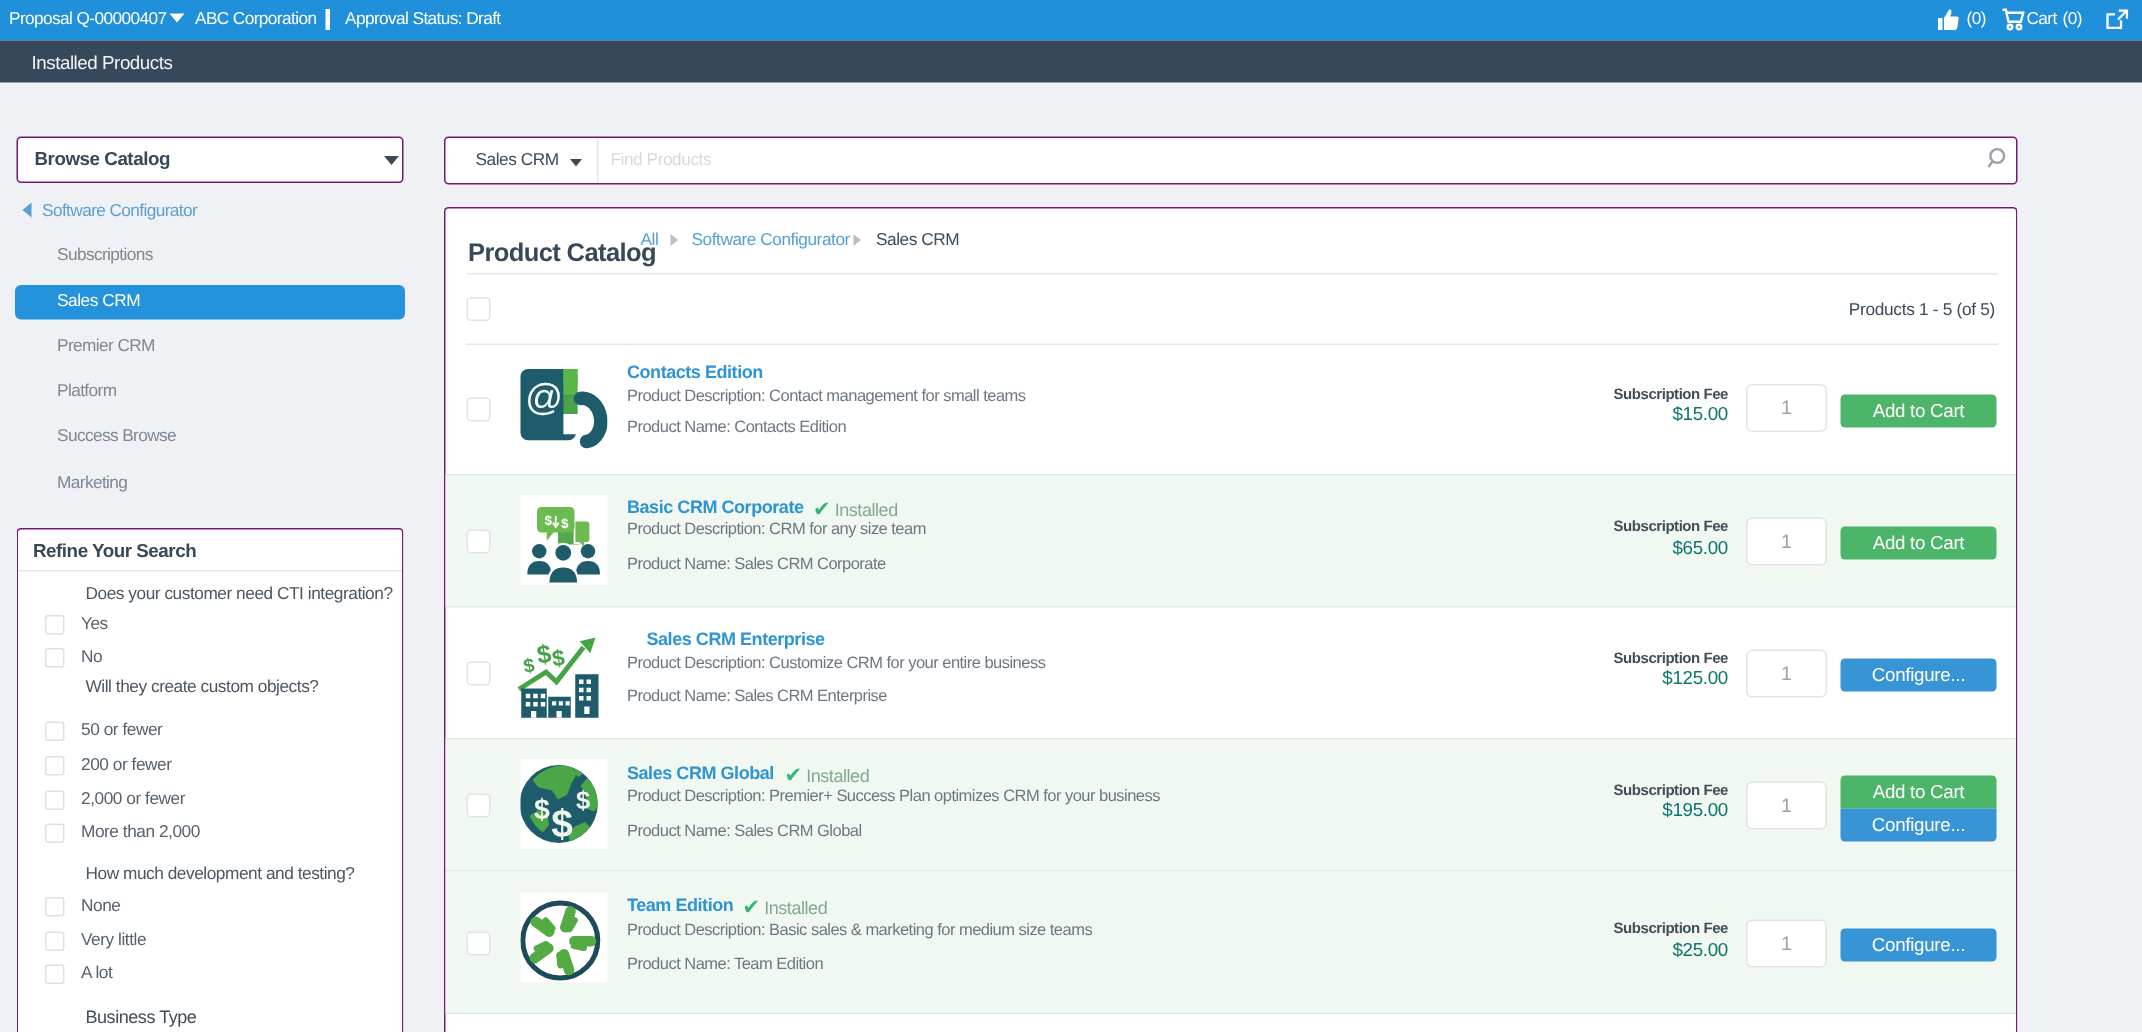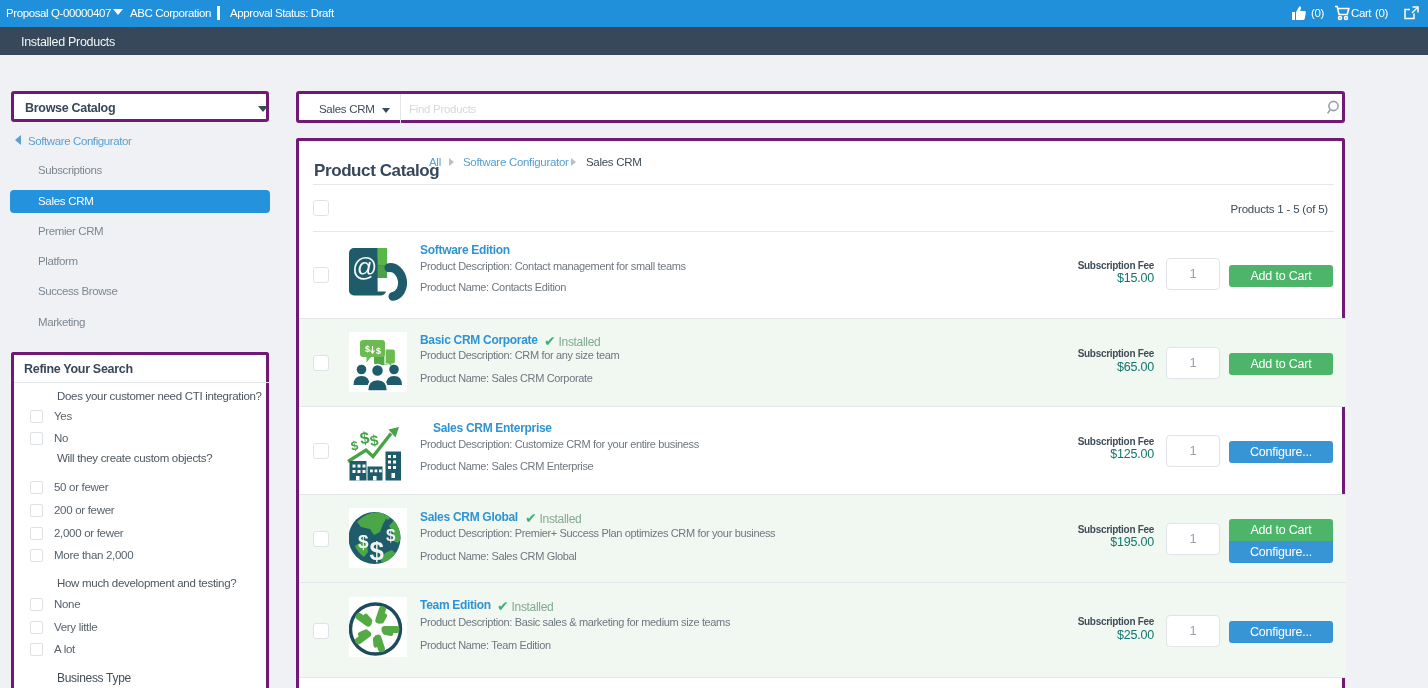--- a/index.html
+++ b/index.html
@@ -5,21 +5,21 @@
 * { margin:0; padding:0; box-sizing:border-box; }
 html,body { width:1428px; height:688px; overflow:hidden; }
 body { font-family:"Liberation Sans", sans-serif; background:#eff1f4; position:relative; }
 .abs { position:absolute; }
 
 
 #topbar { left:0; top:0; width:1428px; height:27px; background:#2190da; color:#fff; font-size:11.5px; letter-spacing:-0.4px; }
 #darkbar { left:0; top:27px; width:1428px; height:28px; background:#36485a; color:#f2f4f5; }
 
 
-.card { background:#fff; border:3px solid #701a75; border-radius:3px; }
+.card { background:#fff; border:1px solid #701a75; border-radius:3px; }
 .navitem { left:38px; width:200px; font-size:11.5px; letter-spacing:-0.4px; color:#7d8893; }
 .q { left:21px; width:245px; font-size:11.5px; letter-spacing:-0.3px; color:#4c5661;margin-left:36px; }
 .cb { width:13px; height:13px; border:1px solid #dde1e6; border-radius:2px; background:#fff; }
 .cbl { left:54px; font-size:11.5px; letter-spacing:-0.3px; color:#57626d; }
 
 
 .ptitle { font-size:12px; letter-spacing:-0.3px; font-weight:bold; color:#2e94d2; }
 .pdesc { font-size:11px; letter-spacing:-0.35px; color:#6e7780; }
 .feelbl { font-size:10px; letter-spacing:-0.3px; font-weight:bold; color:#414d59; }
 .feeval { font-size:12.5px; letter-spacing:-0.2px; color:#0f766e; }
@@ -144,21 +144,21 @@
     <span class="abs rowcb" style="left:14px; top:35px;"></span>
     <svg class="abs" style="left:48px; top:9px;" width="60" height="62" viewBox="0 0 60 62">
       <rect x="2" y="7" width="37" height="47.5" rx="5" fill="#1e5b6b"></rect>
       <rect x="30.6" y="7" width="9.5" height="17.5" fill="#5cb548"></rect>
       <path d="M30.6 7 h4.5 a5 5 0 0 1 5 5 v5.5 h-9.5z" fill="#5cb548"></path>
       <rect x="30.6" y="24.5" width="9.5" height="12.5" fill="#4ba24b"></rect>
       <rect x="30.6" y="37" width="10.5" height="13.5" fill="#fff"></rect>
       <text x="5" y="34.5" font-family="Liberation Sans" font-size="25" fill="#f4f8f6">@</text>
       <path d="M 44 26.5 a 11.5 14.5 0 0 1 0 29" fill="none" stroke="#1e5b6b" stroke-width="9" stroke-linecap="round" transform="rotate(-8 44 41)"></path>
     </svg>
-    <span class="abs ptitle" style="left:121px; top:10.5px;">Software Edition</span>
+    <span class="abs ptitle" style="left:121px; top:10.5px;">Contacts Edition</span>
     <span class="abs pdesc" style="left:121px; top:27.5px;">Product Description: Contact management for small teams</span>
     <span class="abs pdesc" style="left:121px; top:48.5px;">Product Name: Contacts Edition</span>
     <span class="abs feelbl" style="right:192px; top:28px;">Subscription Fee</span>
     <span class="abs feeval" style="right:192px; top:38.5px;">$15.00</span>
     <div class="abs qty" style="left:867px; top:26px;">1</div>
     <div class="abs btn green" style="left:930px; top:33px;">Add to Cart</div>
   </div>
   <div class="abs divider" style="left:0; top:177px; width:1047px;"></div>
 
   <div class="abs greenrow" style="left:0; top:178px; width:1047px; height:87px;">

